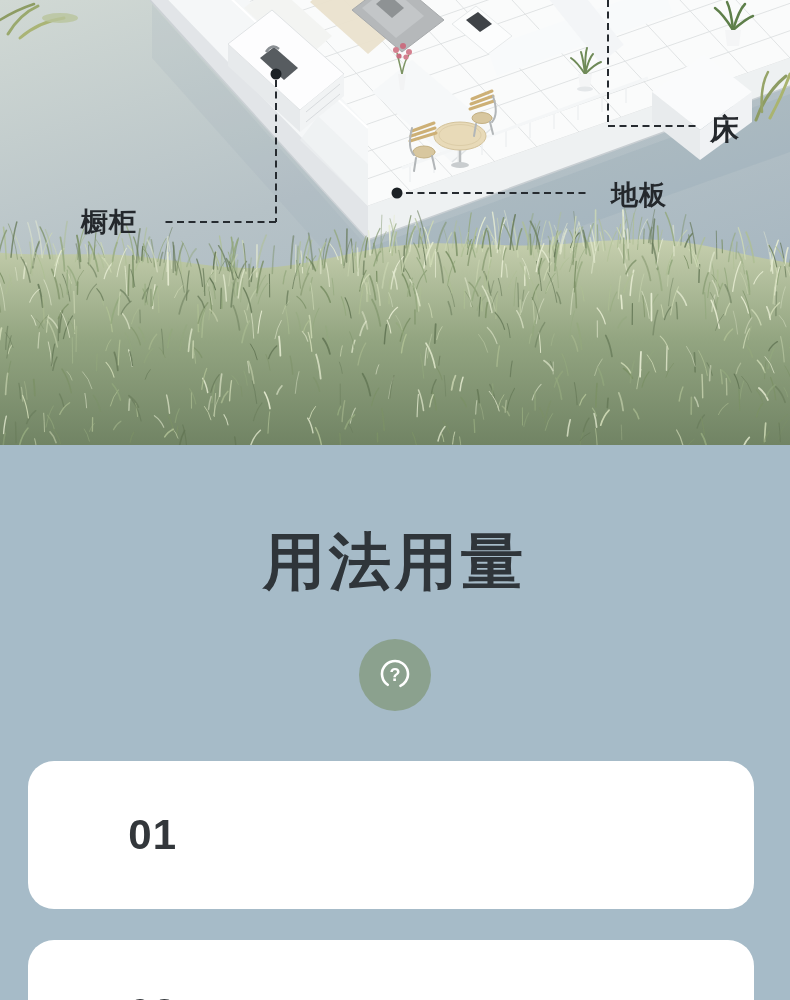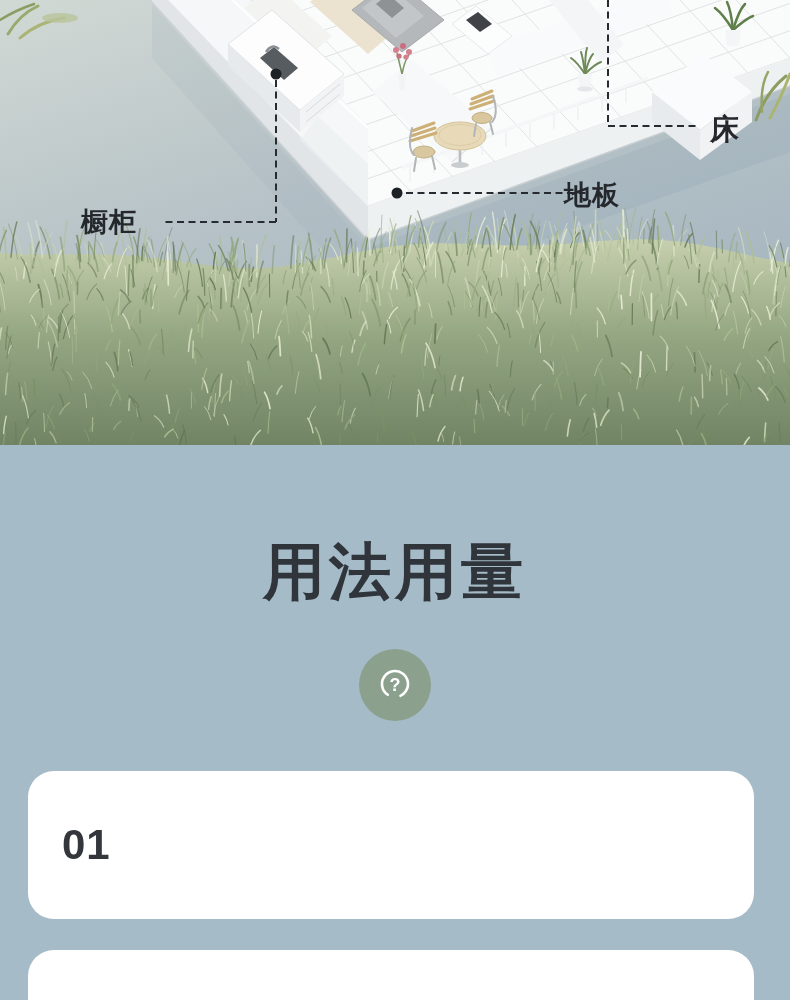--- a/index.html
+++ b/index.html
@@ -11,39 +11,39 @@
     width:790px;height:1000px;overflow:hidden;background:var(--c-bg);
     font-family:"Liberation Sans","DejaVu Sans",sans-serif;
   }
   .hero{position:relative;width:790px;height:445px;}
   .hero svg{display:block;}
   .callout-label{
     position:absolute;font-weight:800;color:var(--c-callout);line-height:1;
     letter-spacing:1px;white-space:nowrap;
   }
   .callout-label.bed{left:710px;top:115px;font-size:29px;}
-  .callout-label.floor{left:564px;top:182px;font-size:27px;}
+  .callout-label.floor{left:611px;top:182px;font-size:27px;}
   .callout-label.cabinet{left:81px;top:209px;font-size:27px;}
   .usage{position:relative;width:790px;height:555px;background:var(--c-bg);}
   .usage-title{
-    margin:12px;padding-top:84px;text-align:center;font-size:62px;font-weight:800;
+    margin:2px;padding-top:84px;text-align:center;font-size:62px;font-weight:800;
     color:var(--c-title);letter-spacing:4px;line-height:1;
   }
   .badge{
     width:72px;height:72px;border-radius:50%;background:var(--c-badge);
     margin:46px auto 0 auto;display:flex;align-items:center;justify-content:center;
   }
   .cards{margin-top:50px;padding-left:28px;display:flex;flex-direction:column;gap:31px;}
   .card{
     width:726px;box-sizing:border-box;background:var(--c-card);border-radius:26px;
     min-height:148px;display:flex;align-items:center;padding:30px 42px 30px 34px;
   }
   .card .num{
     width:115px;flex:none;font-size:42px;font-weight:800;color:var(--c-number);
-    letter-spacing:1px;font-stretch:condensed;
+    letter-spacing:1px;font-stretch:condensed;text-align:right;
   }
   .card .txt{flex:1;font-size:23px;line-height:1.56;color:var(--c-text);}
 </style>
 </head>
 <body>
 
 <div class="hero">
   <svg width="790" height="445" viewBox="0 0 790 445" aria-hidden="true">
     <defs>
       <linearGradient id="gw" x1="0" y1="0" x2="0.55" y2="1">

